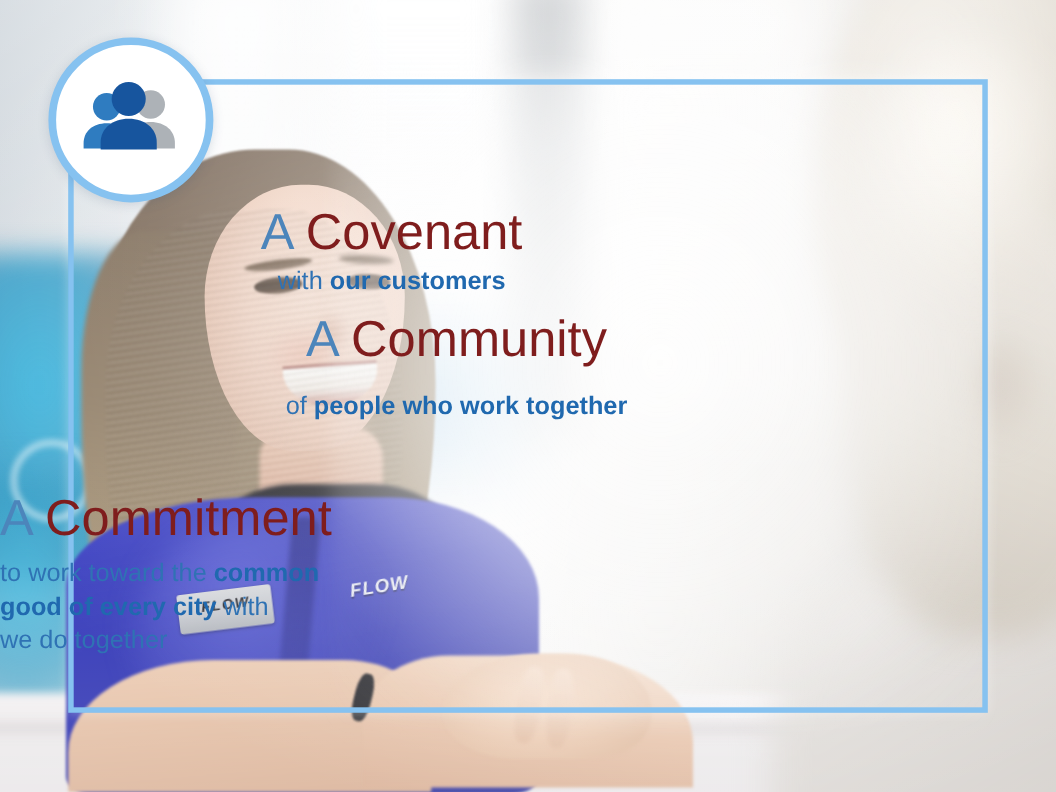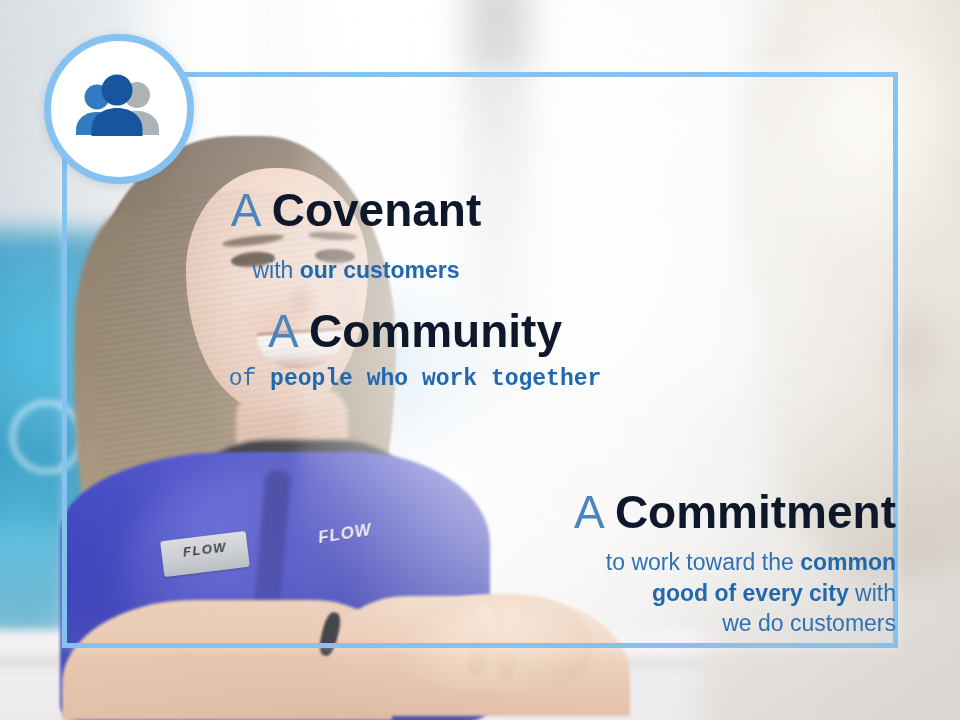--- a/index.html
+++ b/index.html
@@ -373,38 +373,38 @@
     font-size: 46px;
     line-height: 1.06;
     color: #2a79bd;
     white-space: nowrap;
   }
   .p-head .lead {
     font-weight: 400;
     color: #4c85bb;
   }
   .p-head .key {
-    font-weight: 700;
-    color: #0f172a;
+    font-weight: 400;
+    color: #7f1d1d;
   }
   .p-sub {
     font-size: 23px;
     line-height: 1.34;
     color: #2f72b4;
     font-weight: 400;
-    margin-top: 20px;
+    margin-top: 5px;
   }
   .p-sub b { font-weight: 700; color: #2069af; }
 
   
   #principle-1 { top: 186px; left: 0; width: 712px; text-align: center; }
-  #principle-2 { top: 307px; left: 0; width: 830px; text-align: center; }
-  #principle-3 { top: 488px; left: 0; width: 896px; text-align: right; }
-
-  #principle-2 .p-sub { margin-top: 8px; font-family: Liberation Mono, monospace; }
+  #principle-2 { top: 284px; left: 0; width: 830px; text-align: center; }
+  #principle-3 { top: 446px; left: 0; width: 896px; text-align: left; }
+
+  #principle-2 .p-sub { margin-top: 20px; }
   #principle-3 .p-sub { margin-top: 10px; }
 </style>
 </head>
 <body>
 
 <div id="stage">
 
   <div class="photo-layer">
     <div class="bg-room"></div>
     <div class="bg-window-a"></div>
@@ -497,18 +497,18 @@
     </div>
 
     <div class="principle" id="principle-3">
       <div class="p-head">
         <span class="lead">A</span>
         <span class="key">Commitment</span>
       </div>
       <div class="p-sub">
         <span>to work toward the </span><b>common</b><br>
         <b>good of every city</b><span> with</span><br>
-        <span>we do customers</span>
+        <span>we do together</span>
       </div>
     </div>
 
   </div>
 </div>
 
 </body></html>

